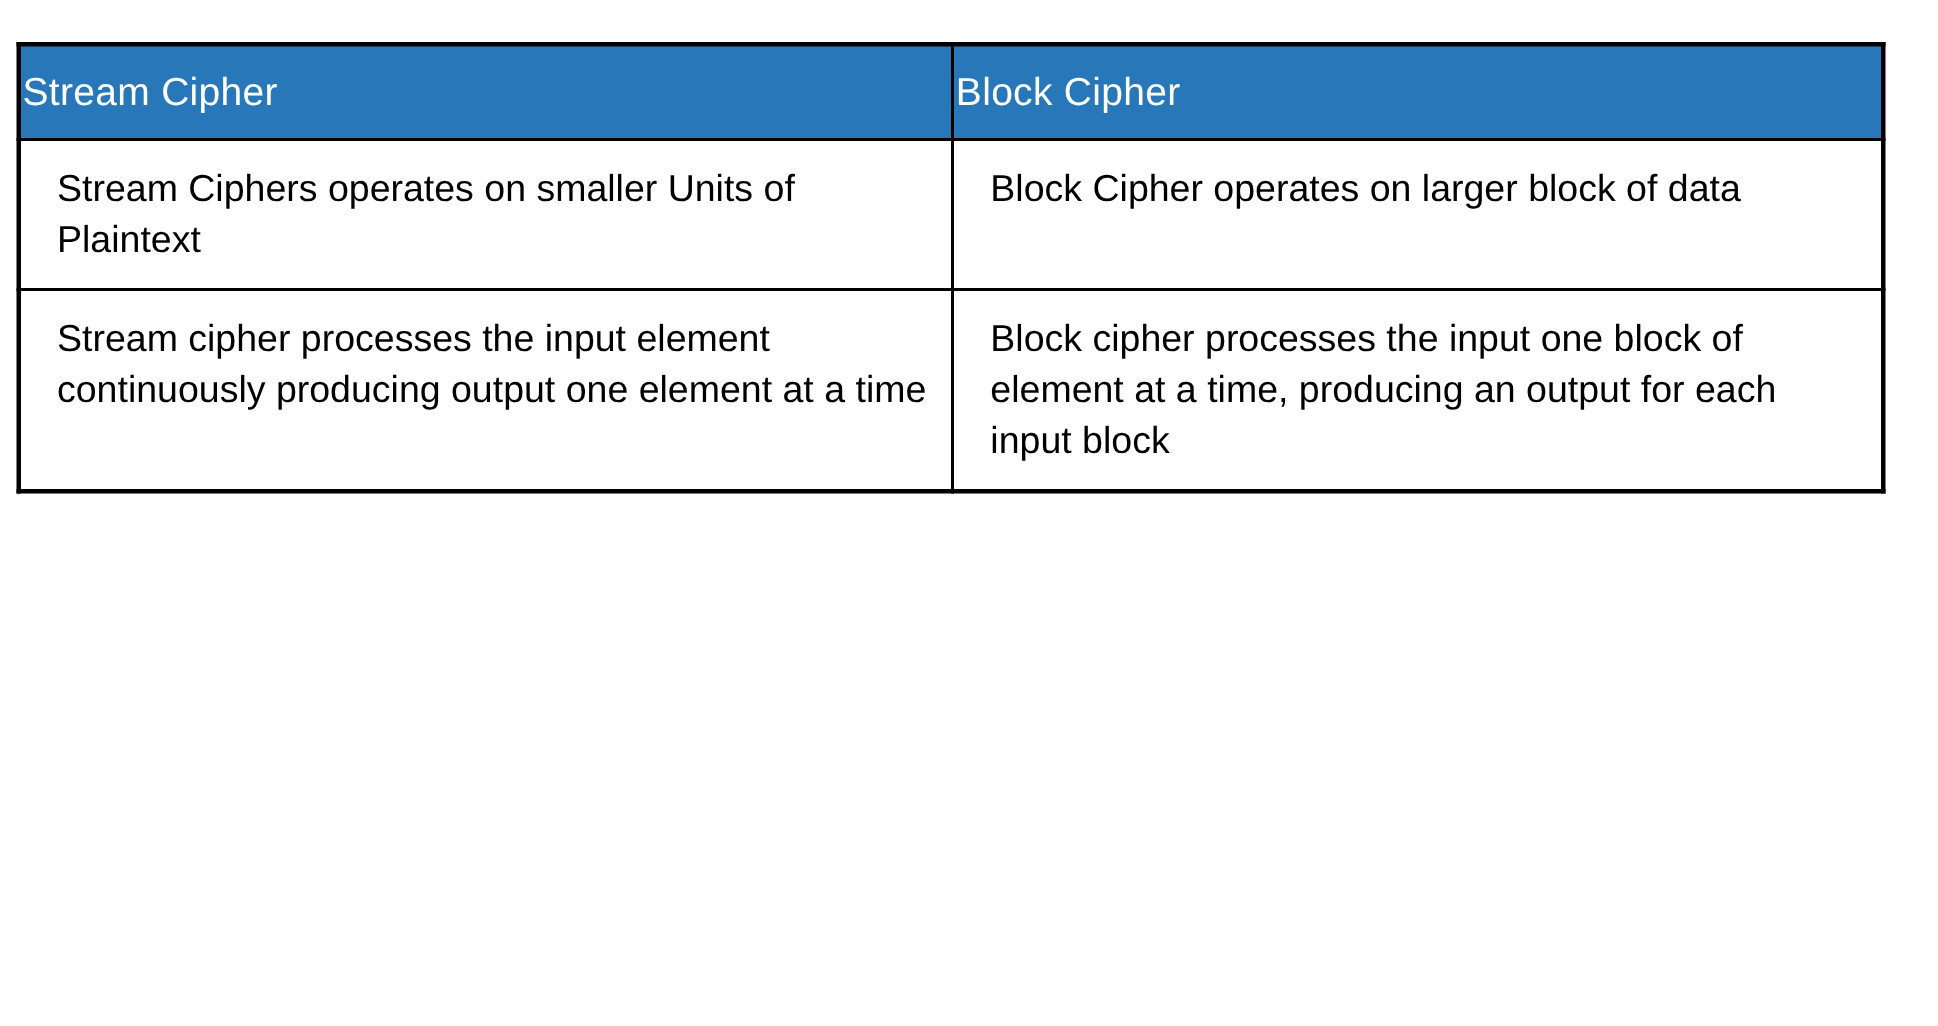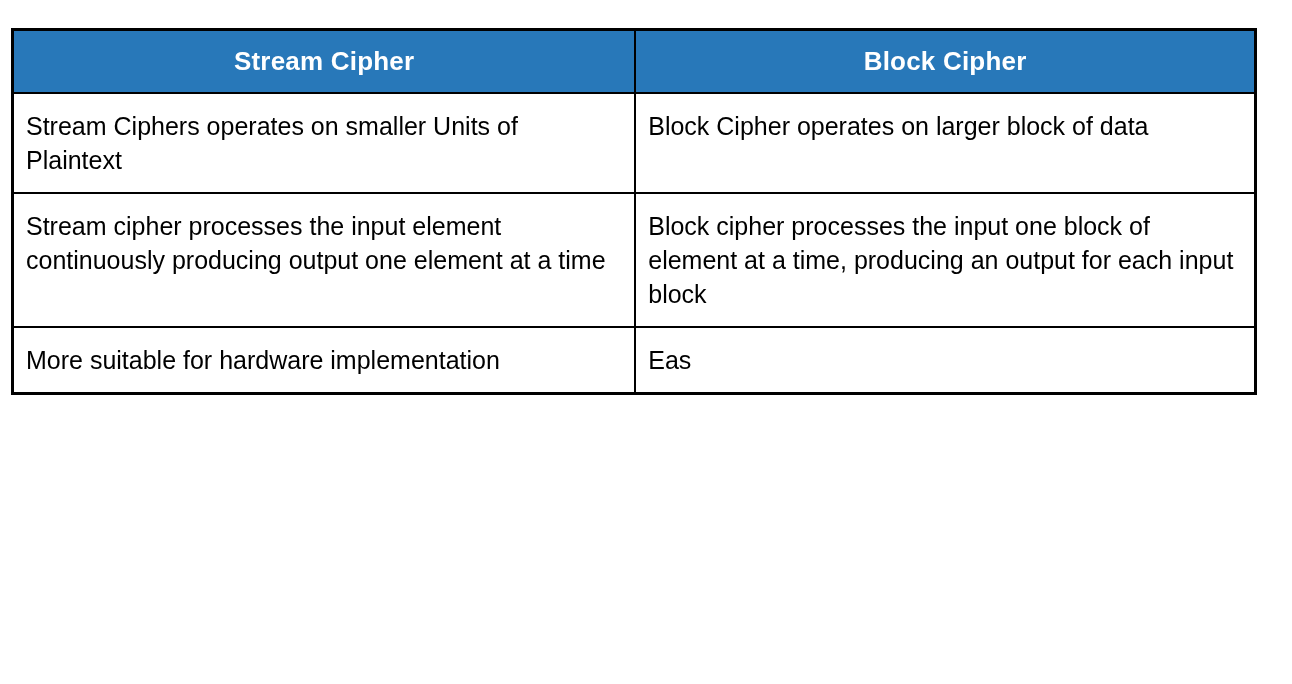--- a/index.html
+++ b/index.html
@@ -28,31 +28,31 @@
     border: 3px solid var(--border-color, #000000);
   }
   table.compare th,
   table.compare td {
     border: 2px solid var(--border-color, #000000);
   }
   th.hdr {
     background: var(--header-bg, #2878b9);
     color: var(--header-fg, #ffffff);
     font-size: 26px;
-    font-weight: 700;
+    font-weight: 400;
     height: 59px;
-    text-align: center;
+    text-align: left;
     vertical-align: middle;
     letter-spacing: 0.2px;
   }
   td.cell {
     background: #ffffff;
     font-size: 25px;
     line-height: 34px;
-    padding: 15px 16px 15px 12px;
+    padding: 15px 16px 15px 24px;
     vertical-align: top;
   }
 </style>
 </head>
 <body>
 
 <div class="page">
   <table class="compare">
     <colgroup>
       <col style="width:50.1%">
@@ -66,19 +66,15 @@
     </thead>
     <tbody>
       <tr>
         <td class="cell">Stream Ciphers operates on smaller Units of Plaintext</td>
         <td class="cell">Block Cipher operates on larger block of data</td>
       </tr>
       <tr>
         <td class="cell">Stream cipher processes the input element continuously producing output one element at a time</td>
         <td class="cell">Block cipher processes the input one block of element at a time, producing an output for each input block</td>
       </tr>
-      <tr>
-        <td class="cell">More suitable for hardware implementation</td>
-        <td class="cell">Eas</td>
-      </tr>
     </tbody>
   </table>
 </div>
 
 </body></html>

